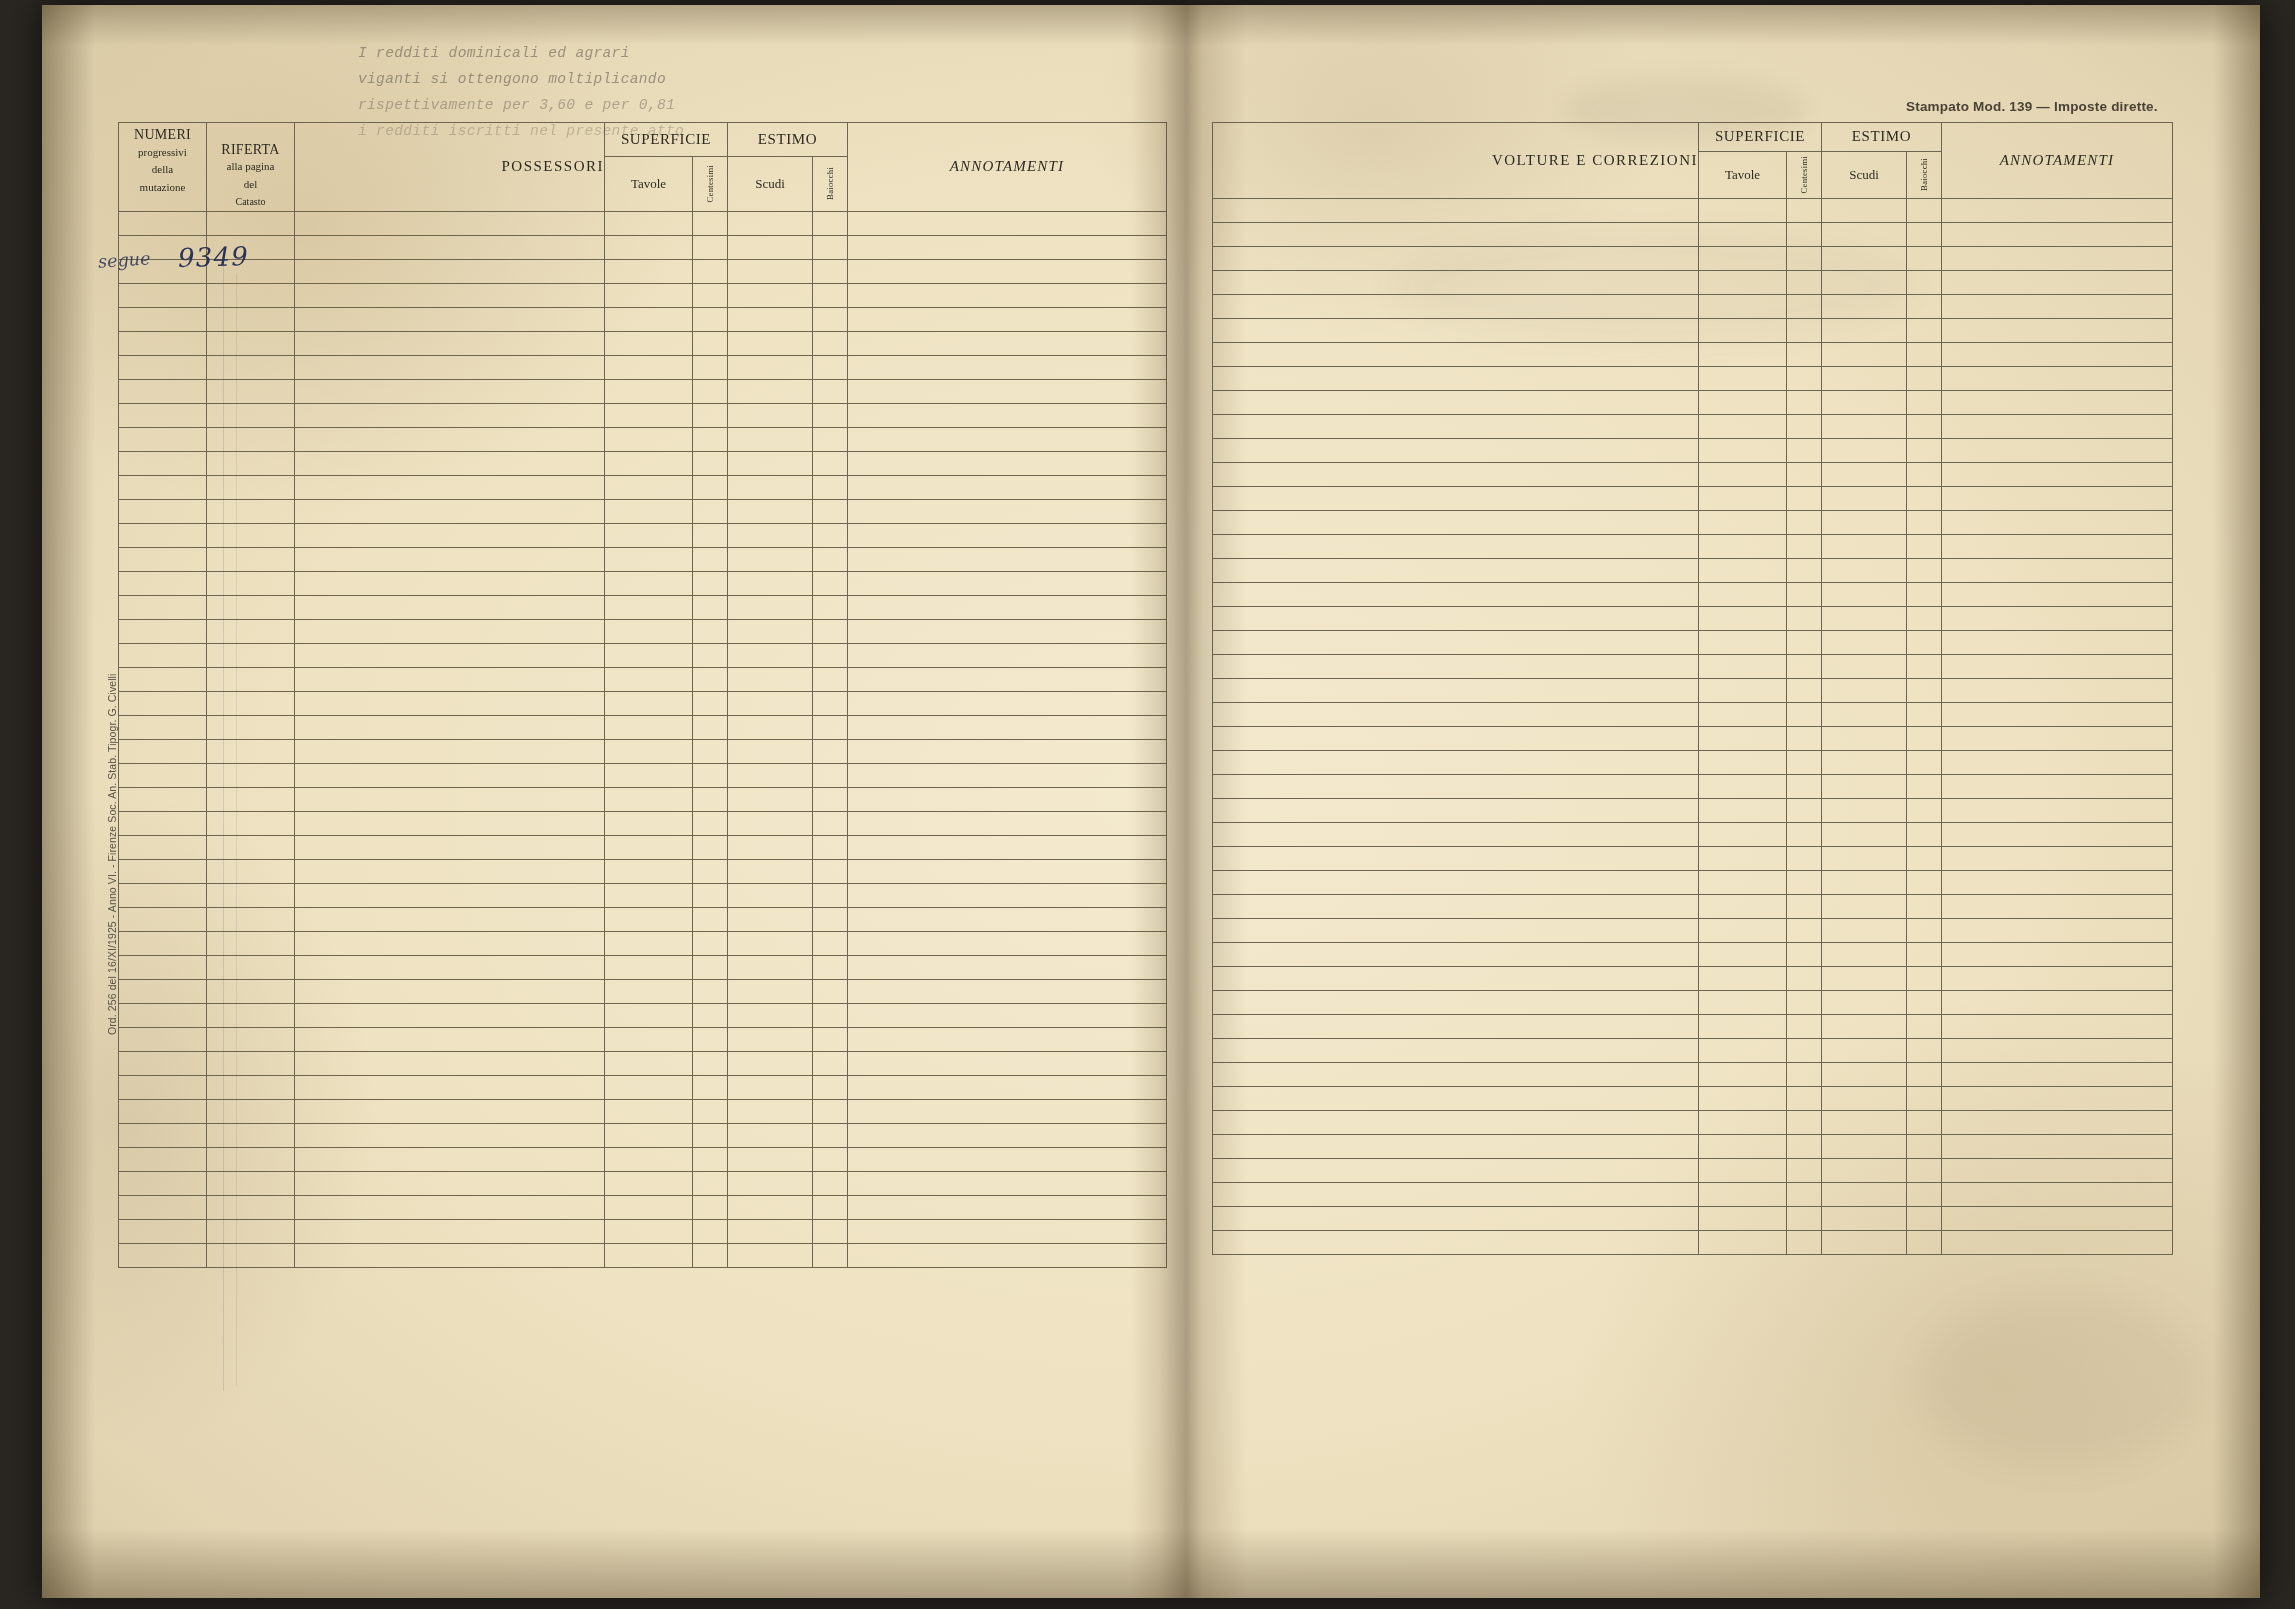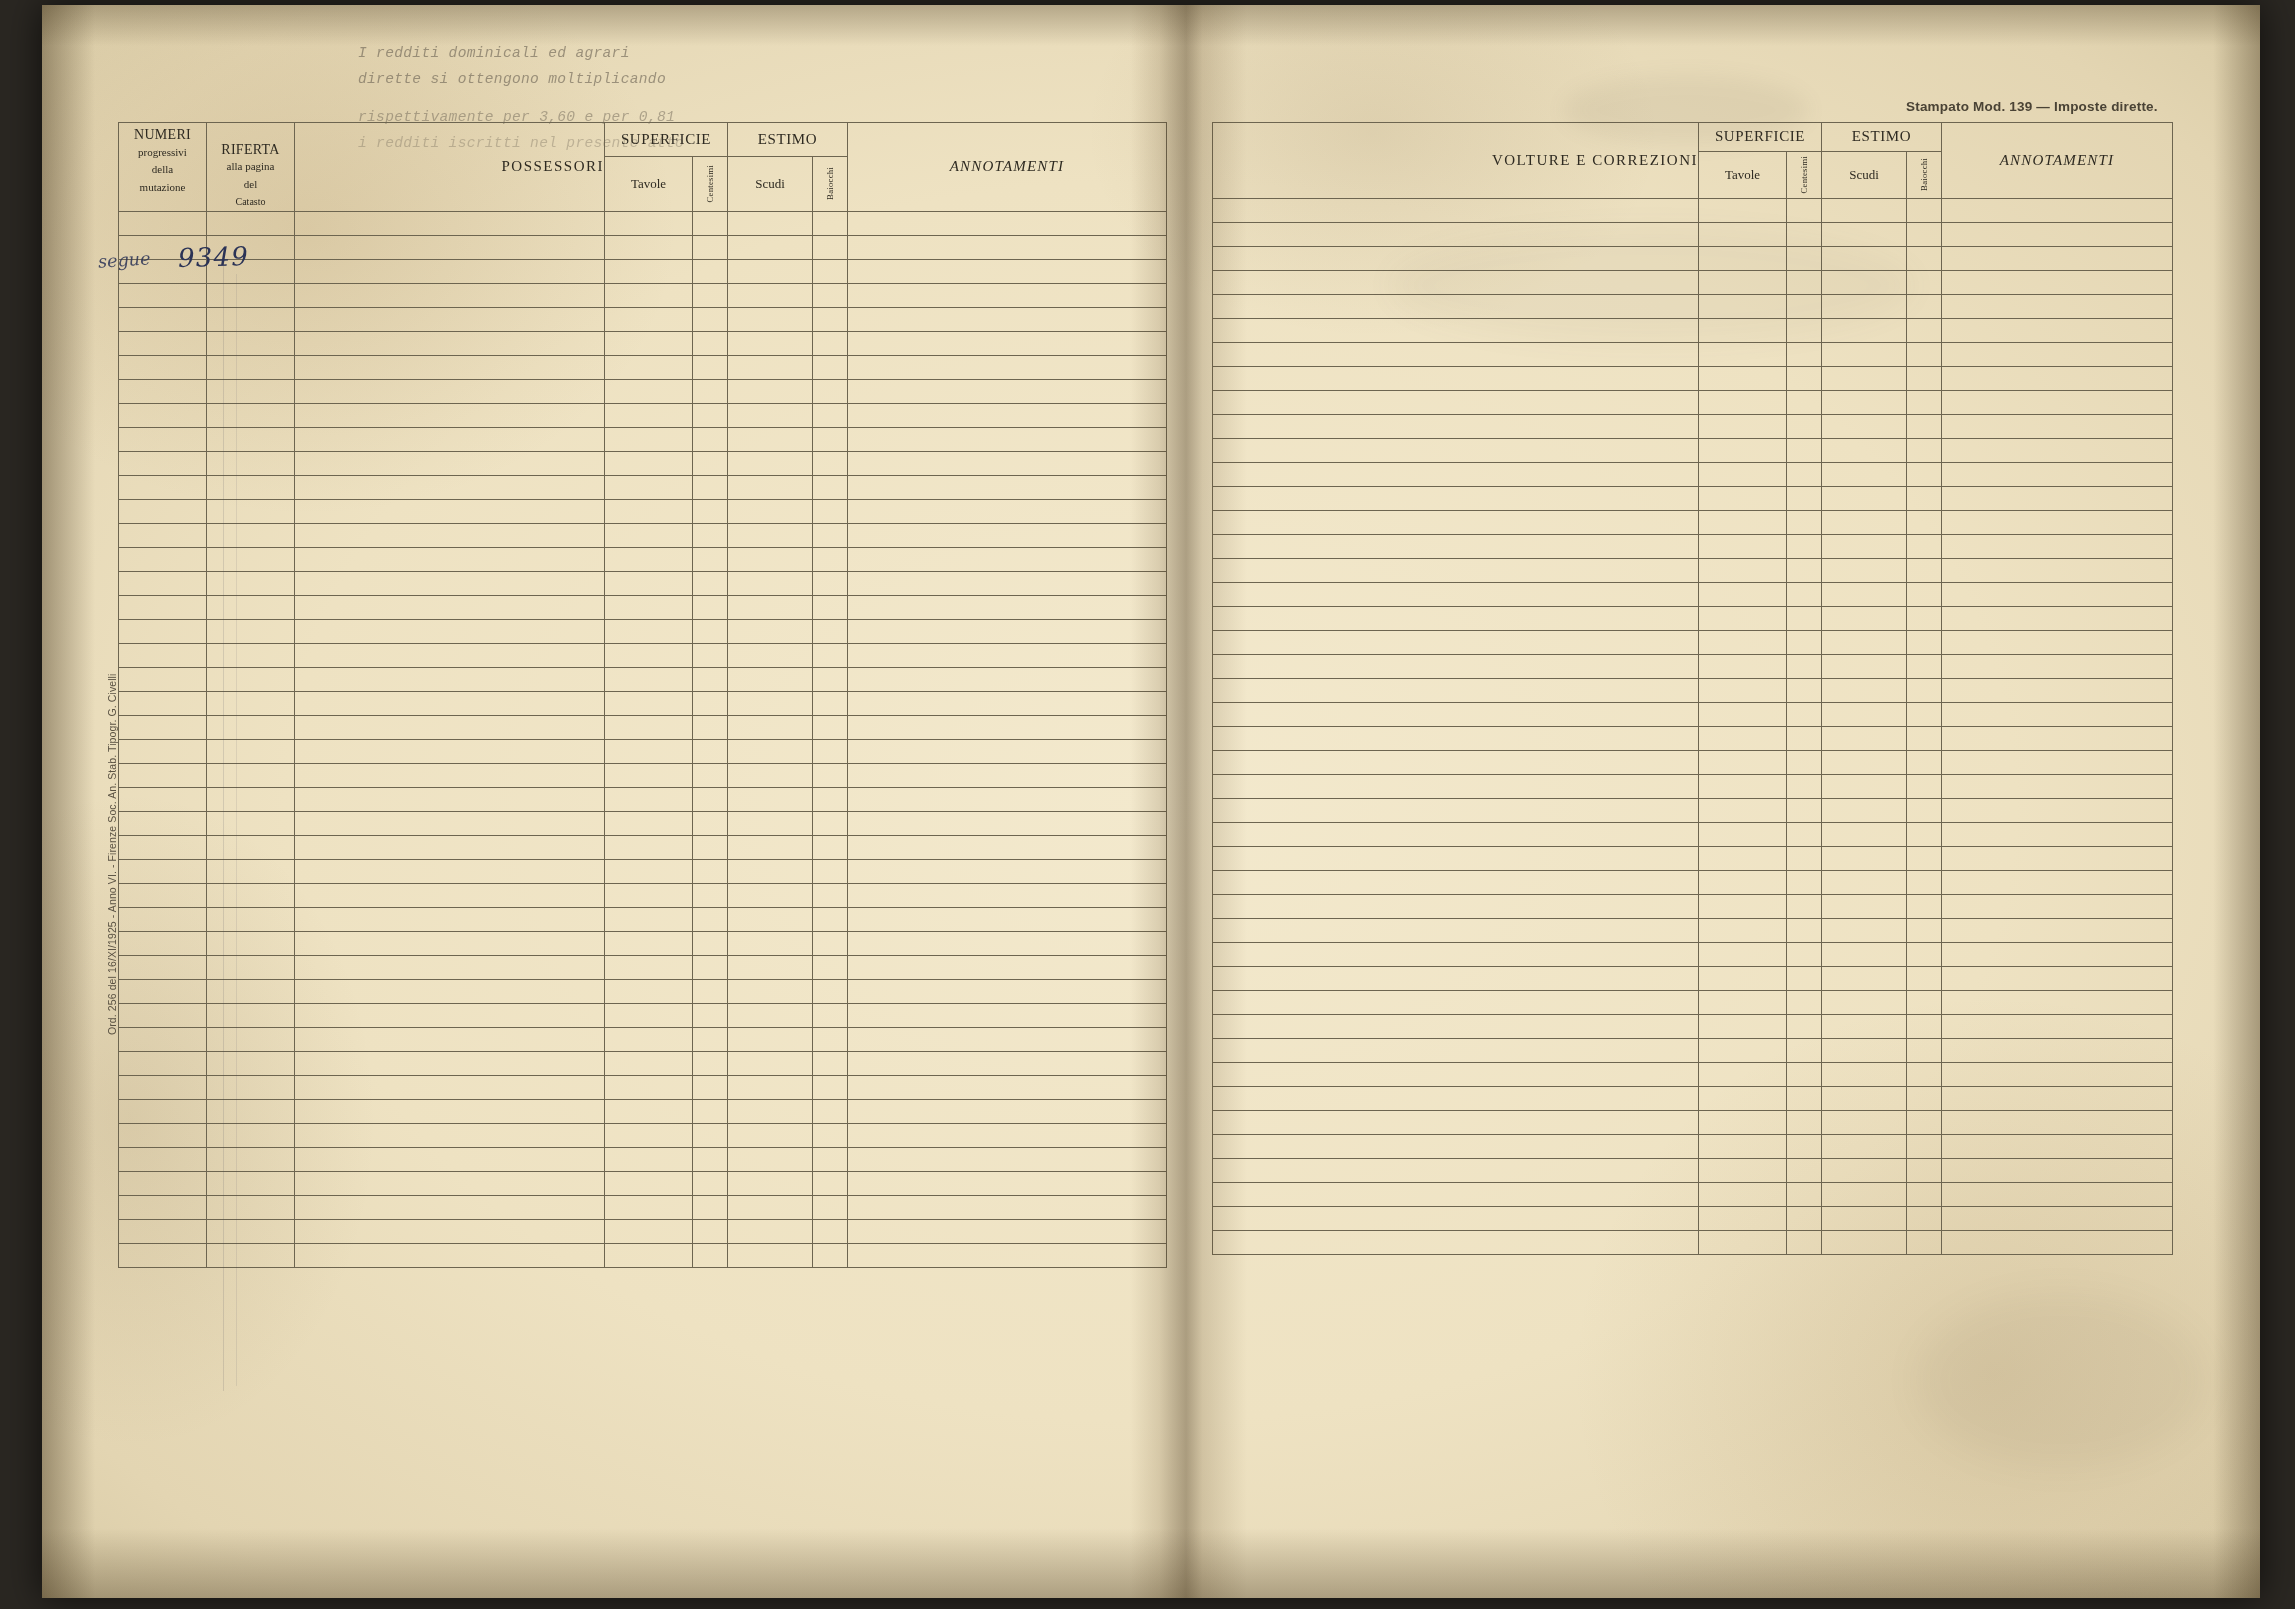--- a/index.html
+++ b/index.html
@@ -85,21 +85,21 @@
     top: 35px;
     width: 363px;
     color: #6d6455;
     font-family: Liberation Mono, monospace;
     font-size: 14.6px;
     line-height: 26px;
     letter-spacing: 0.3px;
     opacity: .62;
     font-style: italic;
   }
-  .faded-note div:nth-child(3) { opacity: .78; margin-top: 12px; }
+  .faded-note div:nth-child(3) { opacity: .78; }
   .faded-note div:nth-child(4) { opacity: .55; }
 
   .stampato {
     position: absolute;
     left: 1864px;
     top: 94px;
     font-family: "Liberation Sans", sans-serif;
     font-size: 13.5px;
     color: #4a4335;
     letter-spacing: 0.2px;
@@ -216,21 +216,21 @@
   }
 </style>
 </head>
 <body>
 
 <div class="scan">
   <div class="book">
 
     <div class="faded-note">
       <div>I  redditi  dominicali  ed  agrari</div>
-      <div>dirette  si  ottengono  moltiplicando</div>
+      <div>viganti  si  ottengono  moltiplicando</div>
       <div>rispettivamente  per  3,60  e  per  0,81</div>
       <div>i  redditi  iscritti  nel  presente  atto</div>
     </div>
 
     <div class="stampato">Stampato Mod. 139 — Imposte dirette.</div>
 
     <div class="imprint">Ord. 256 del 16/XI/1925 - Anno VI. - Firenze Soc. An. Stab. Tipogr. G. Civelli</div>
 
     <table class="tbl" style="left:76px; top:117px; width:1047px;">
       <colgroup>

